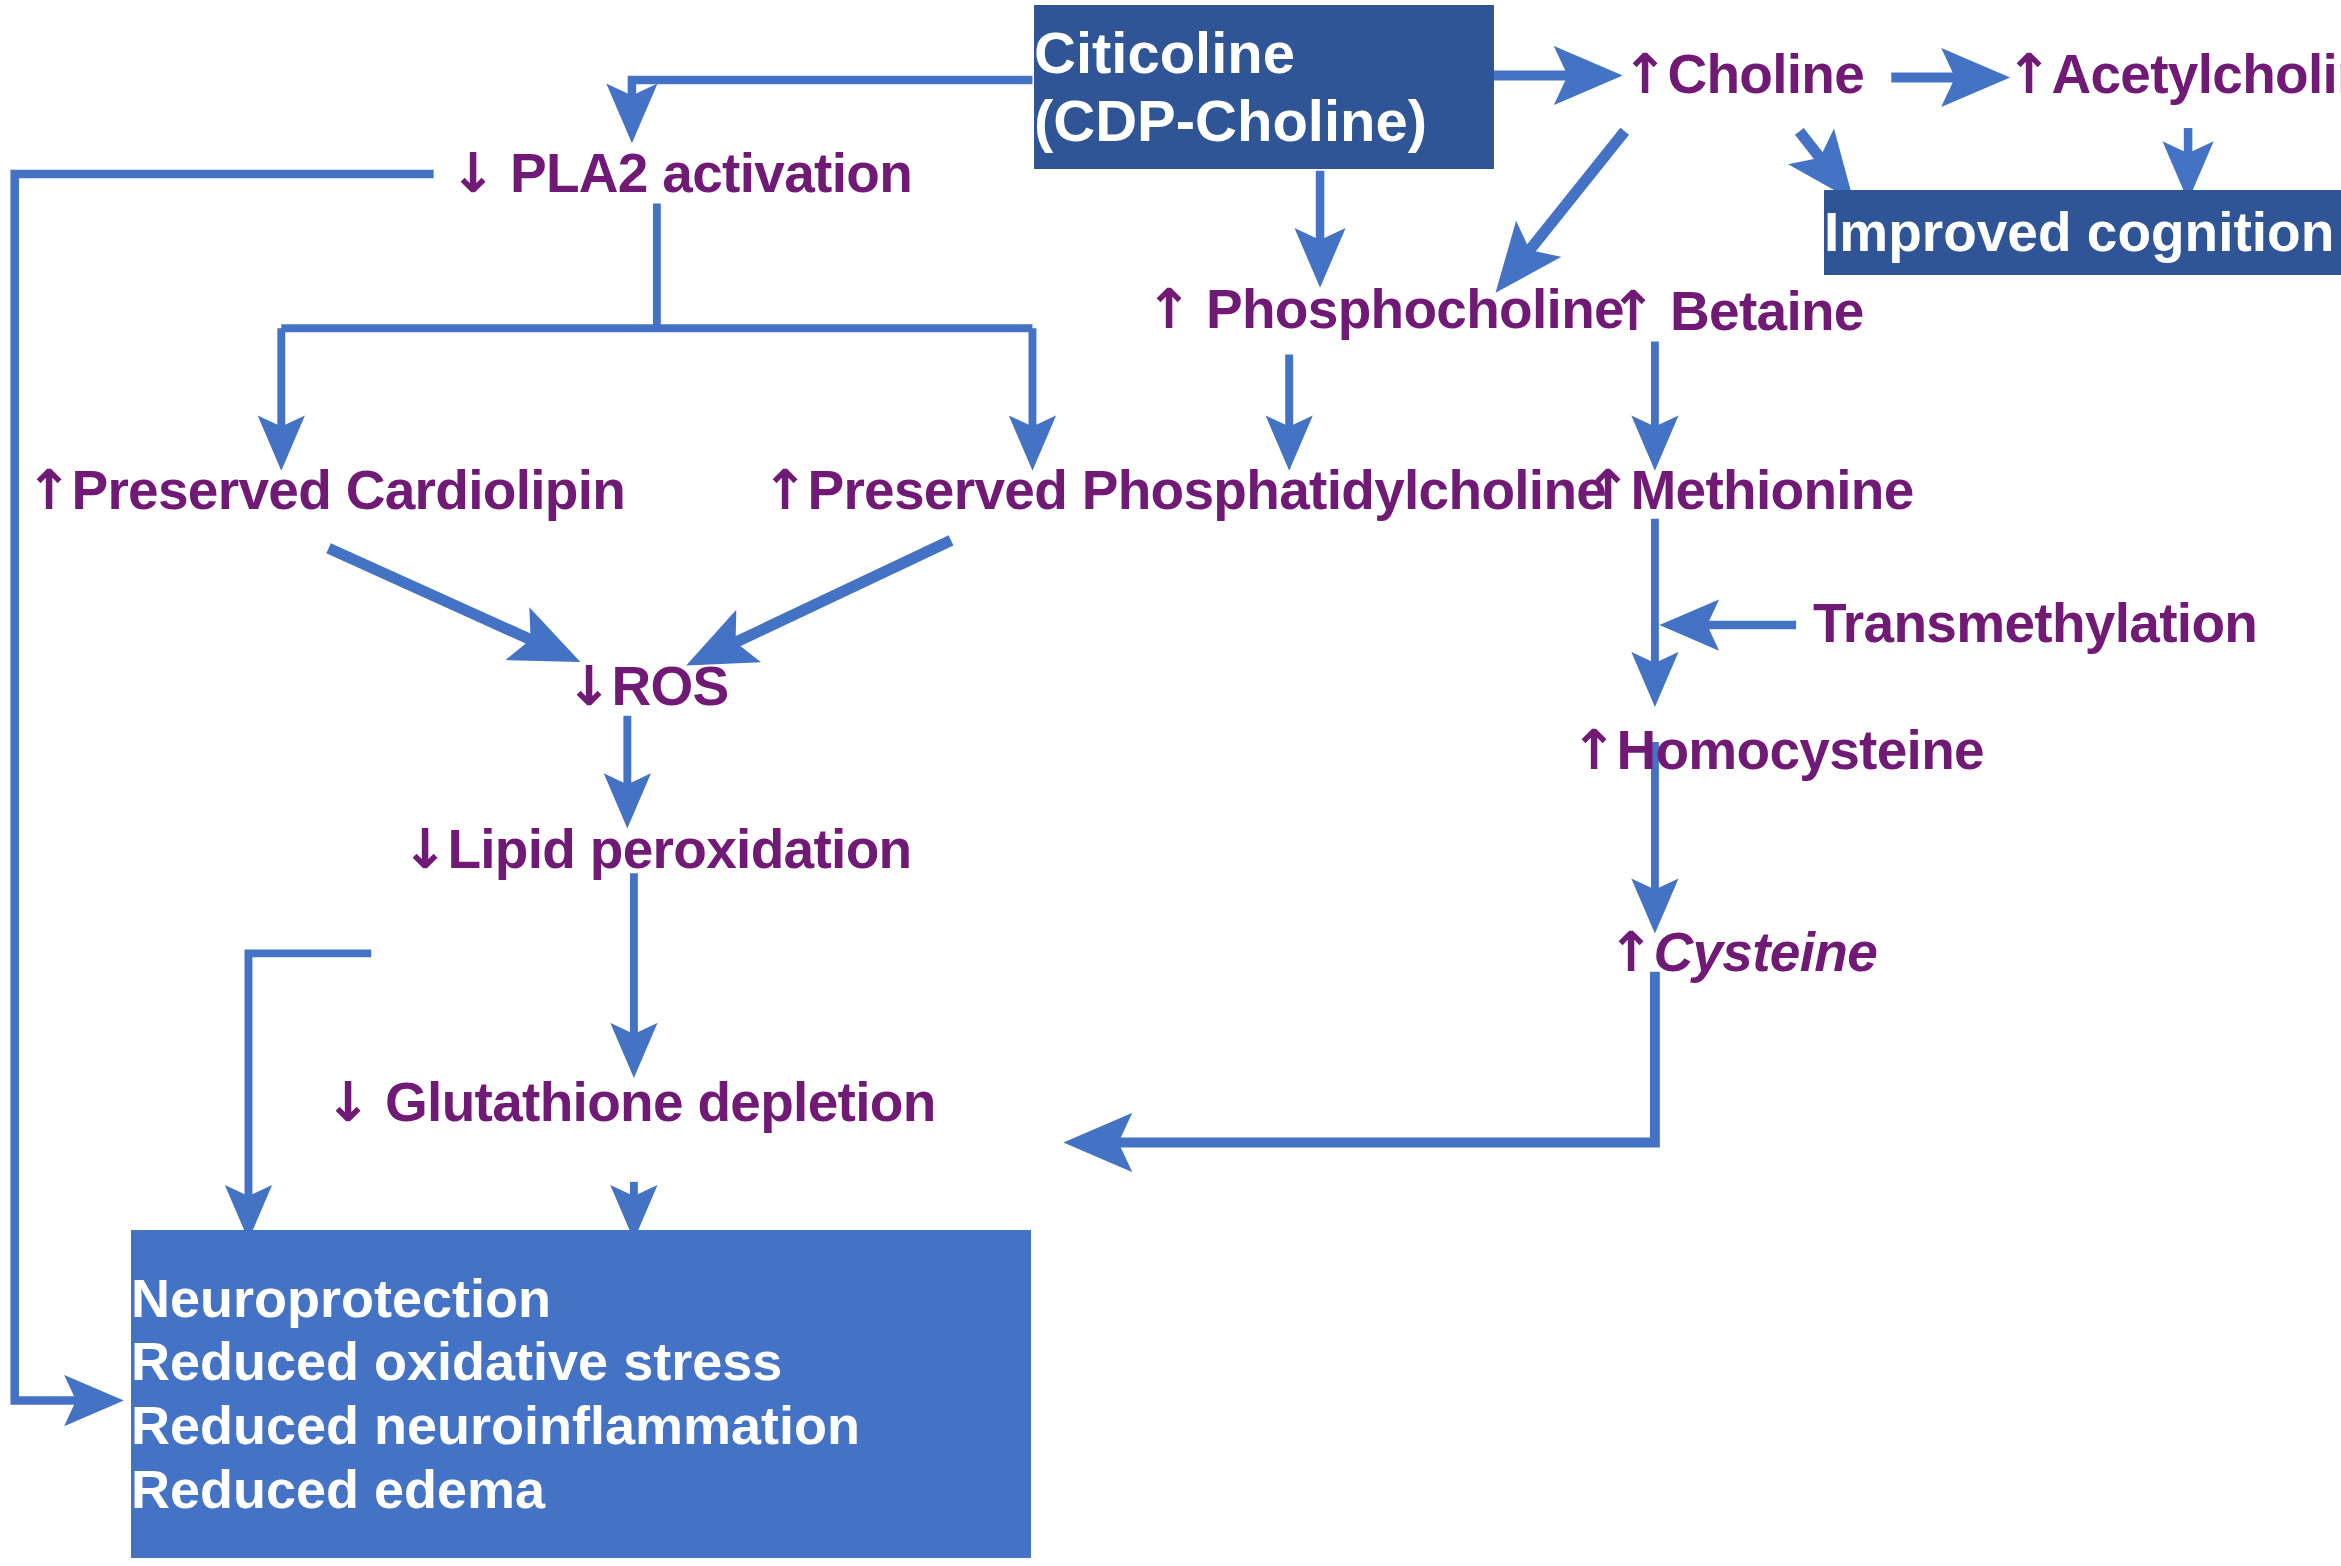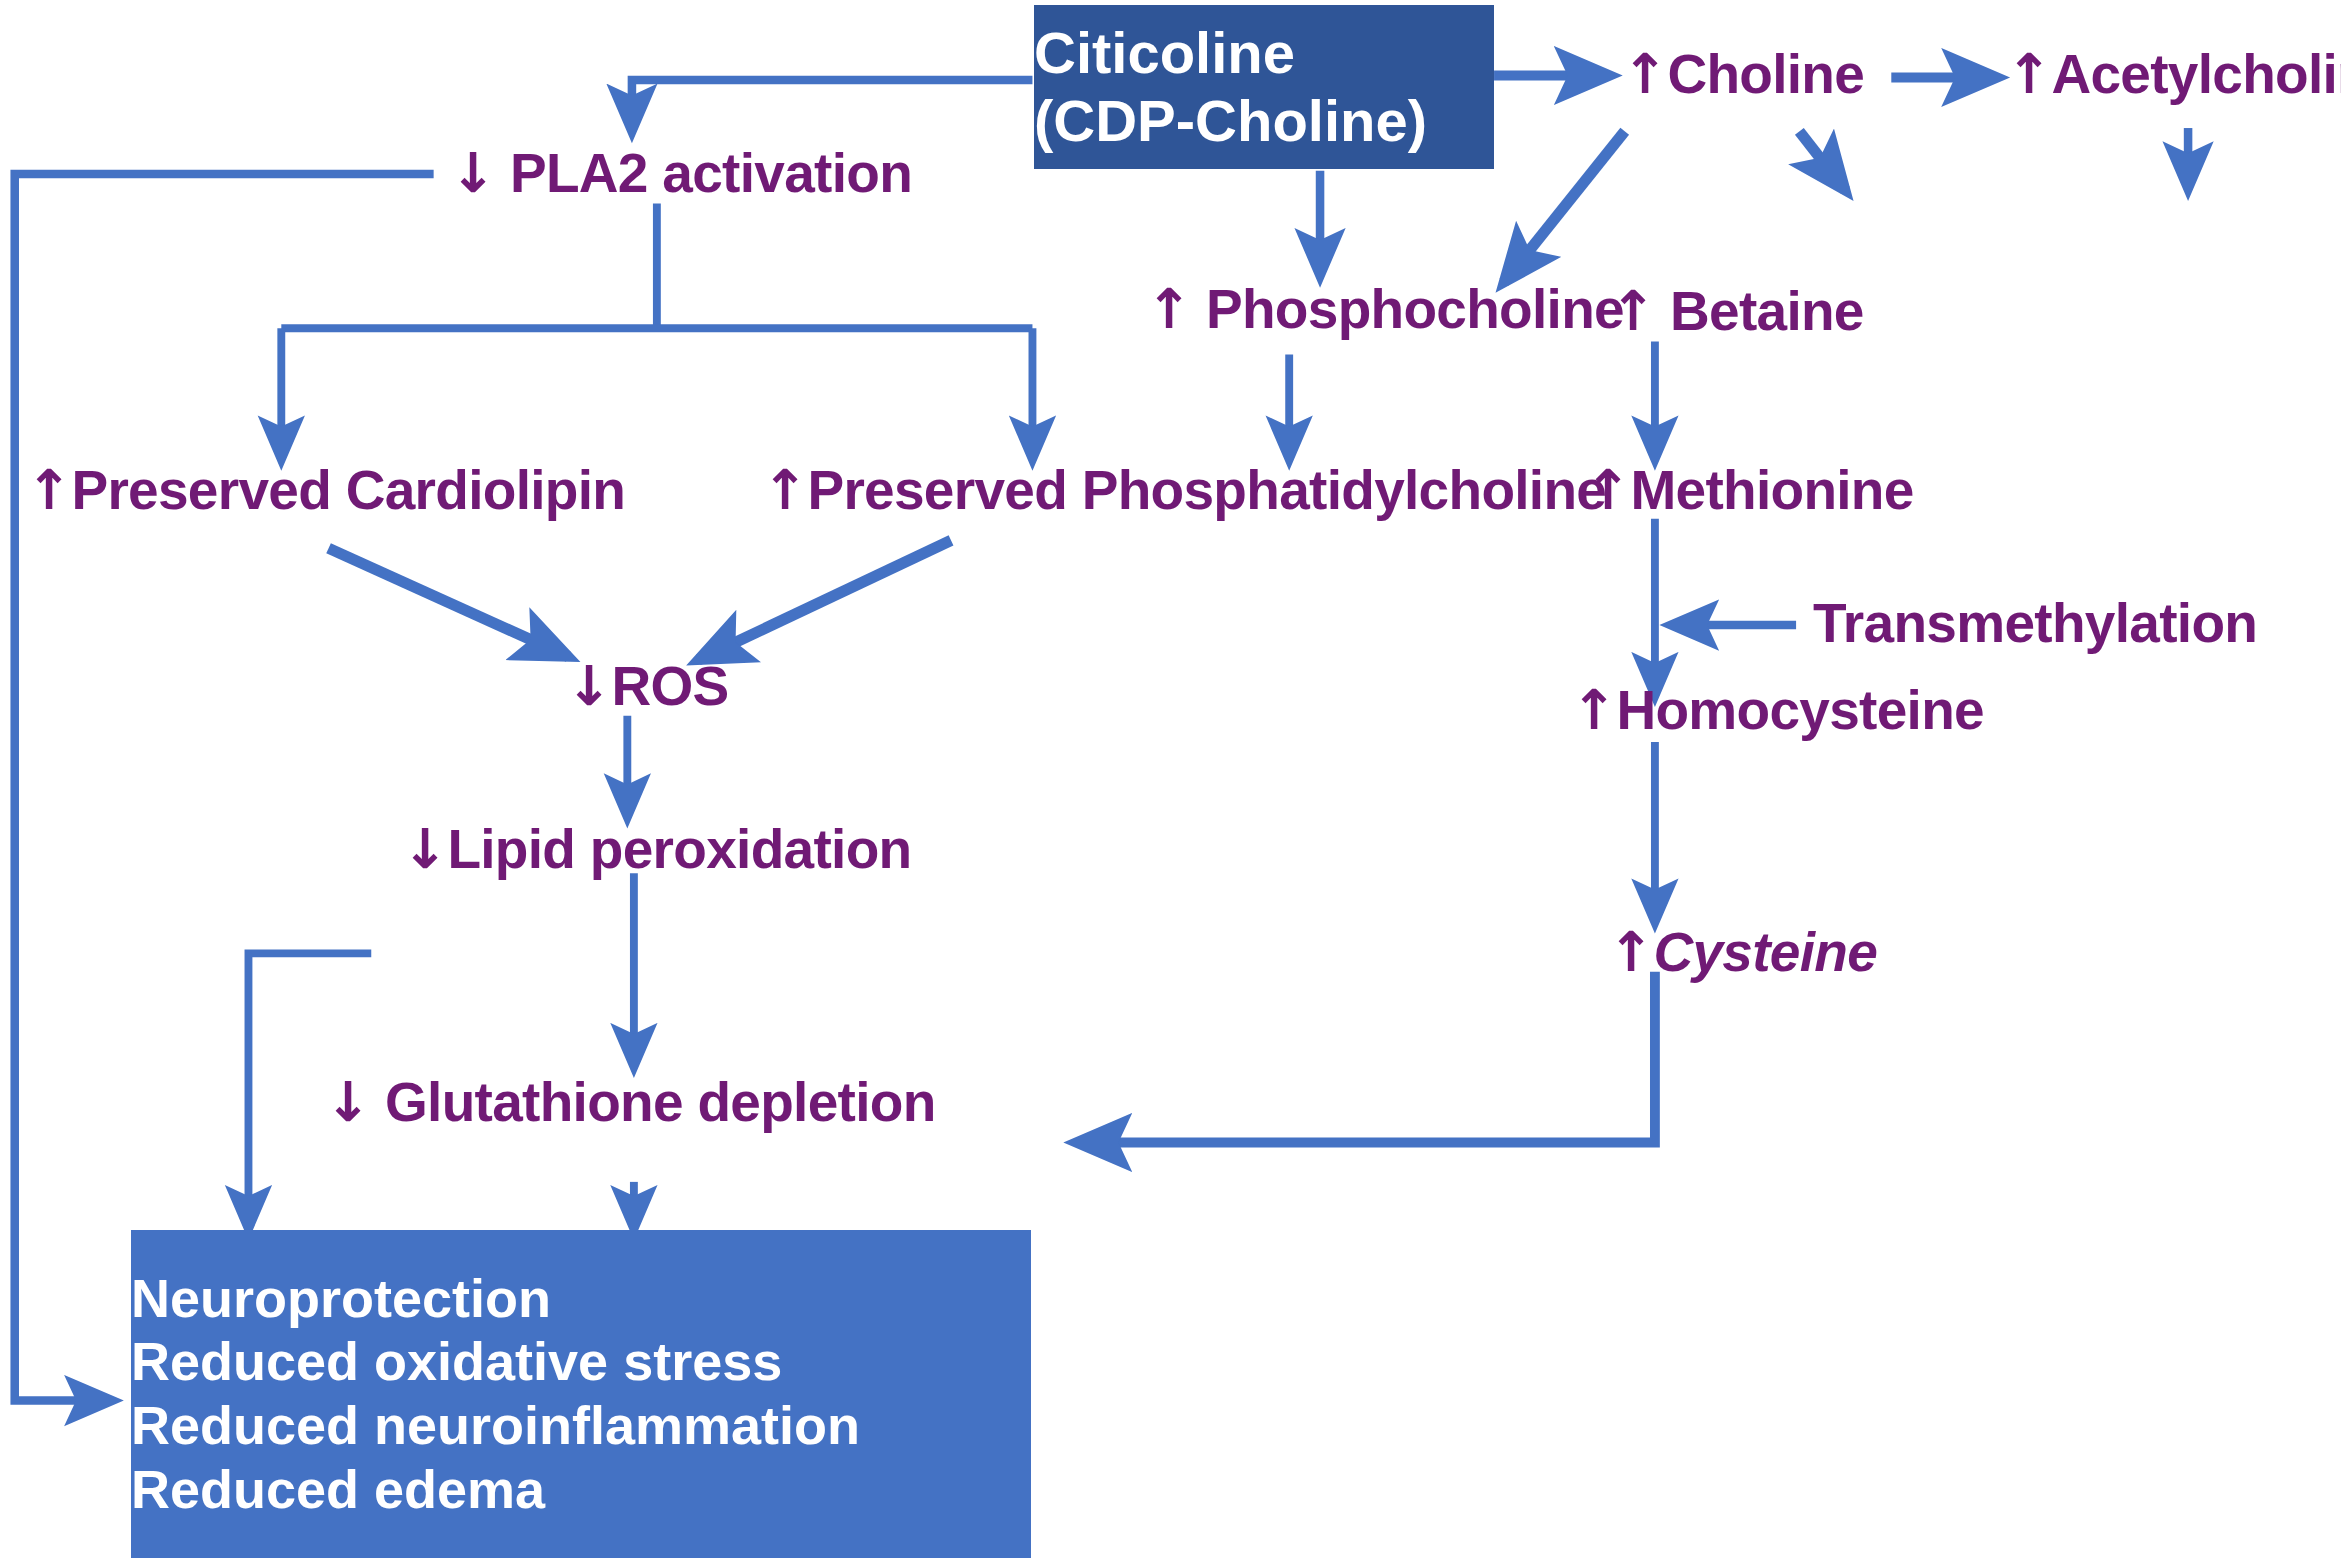--- a/index.html
+++ b/index.html
@@ -115,20 +115,23 @@
     <g>
       <path d="M965,1800 L965,1872" stroke="#4472C4" stroke-width="12" fill="none" marker-end="url(#ah)"></path>
     </g>
   </svg>
 
   <div class="box dark" style="left:1034px;top:5.3px;width:460px;height:164px;font-size:58px;">
     <span>Citicoline</span>
     <span>(CDP-Choline)</span>
   </div>
 
+  <div class="box dark" style="left:1824px;top:190px;width:518px;height:85px;font-size:55px;">
+    <span>Improved cognition</span>
+  </div>
 
   <div class="box mid" style="left:131px;top:1230px;width:900px;height:328px;font-size:54px;">
     <span>Neuroprotection</span>
     <span>Reduced oxidative stress</span>
     <span>Reduced neuroinflammation</span>
     <span>Reduced edema</span>
   </div>
 
   <div class="node plain" style="left:450px;top:146px;">
     <span class="arrowglyph">↓</span><span> PLA2 activation</span>
@@ -151,21 +154,21 @@
   </div>
 
   <div class="node plain" style="left:1585px;top:463px;">
     <span class="arrowglyph">↑</span><span>Methionine</span>
   </div>
 
   <div class="node plain" style="left:1813px;top:596px;">
     <span>Transmethylation</span>
   </div>
 
-  <div class="node plain" style="left:1571px;top:683px;">
+  <div class="node plain" style="left:1571px;top:723px;">
     <span class="arrowglyph">↑</span><span>Homocysteine</span>
   </div>
 
   <div class="node plain" style="left:1608px;top:925px;font-style:italic;">
     <span class="arrowglyph">↑</span><span>Cysteine</span>
   </div>
 
   <div class="node plain" style="left:26px;top:463px;">
     <span class="arrowglyph">↑</span><span>Preserved Cardiolipin</span>
   </div>

